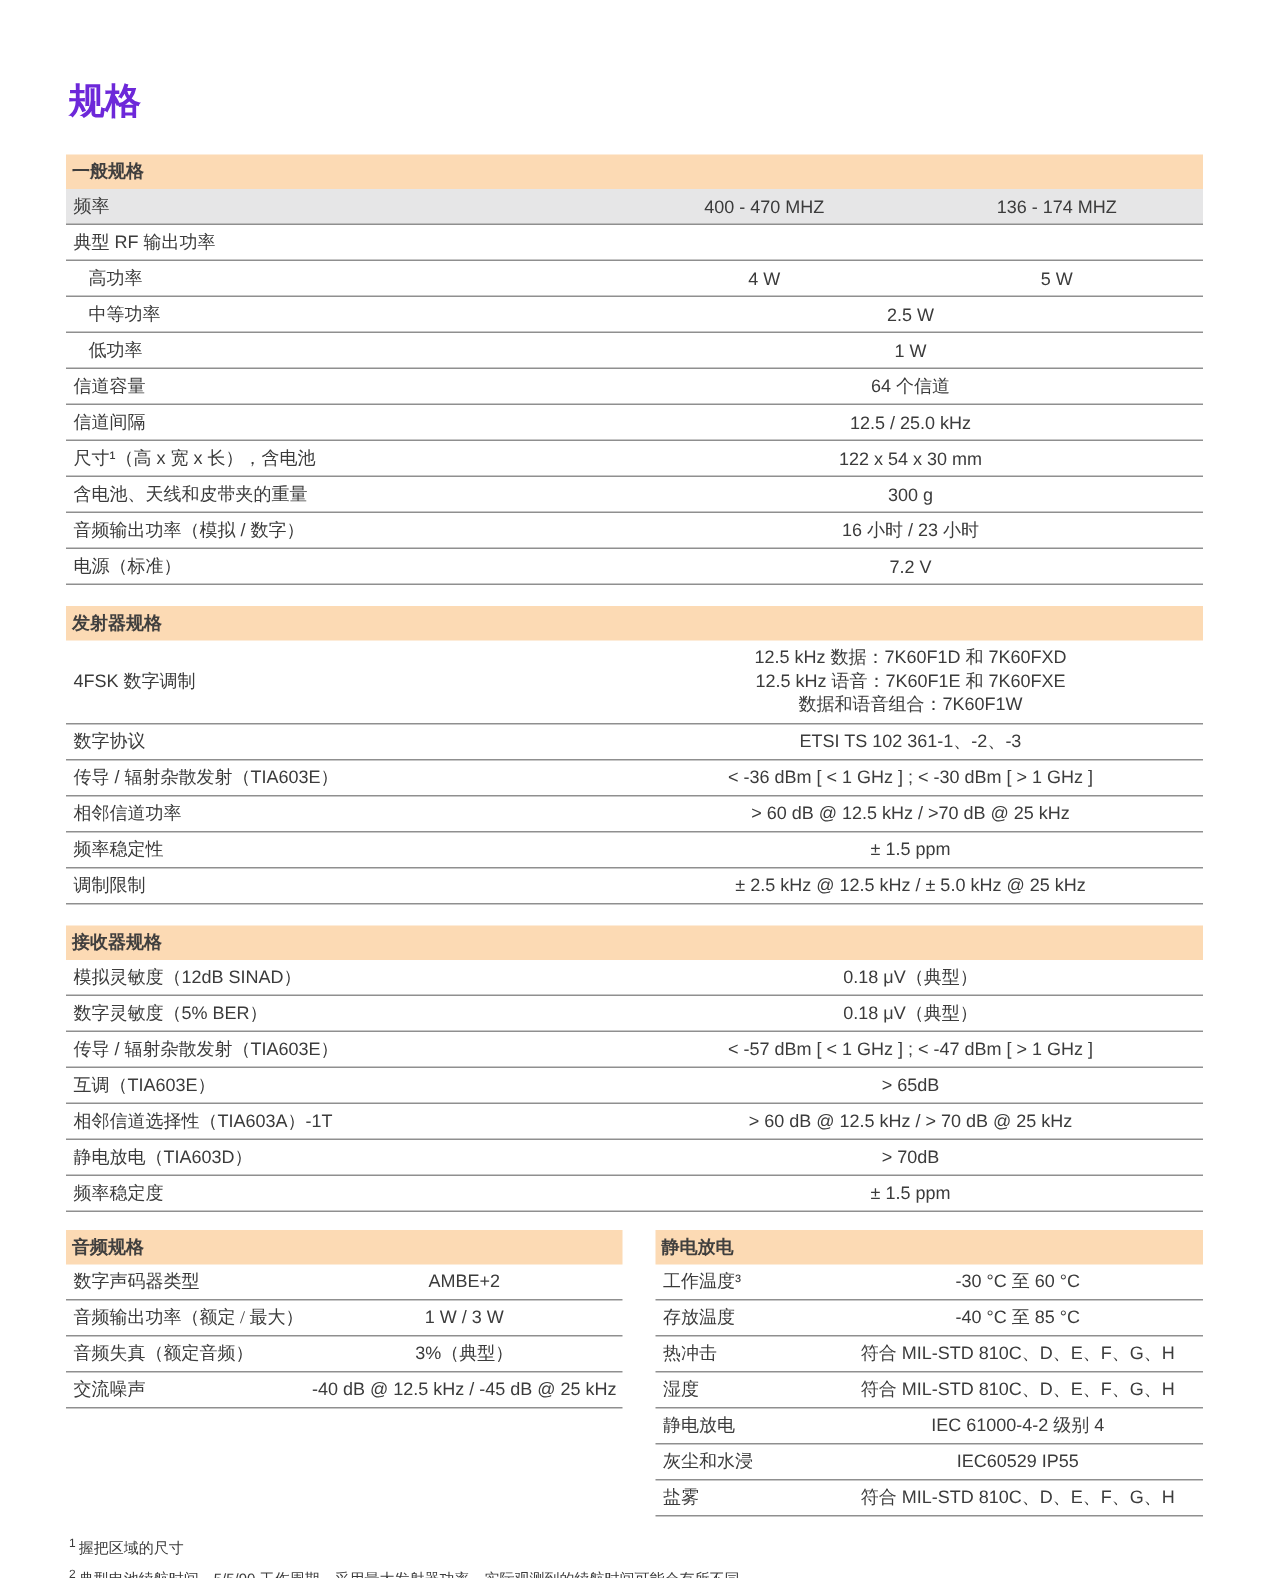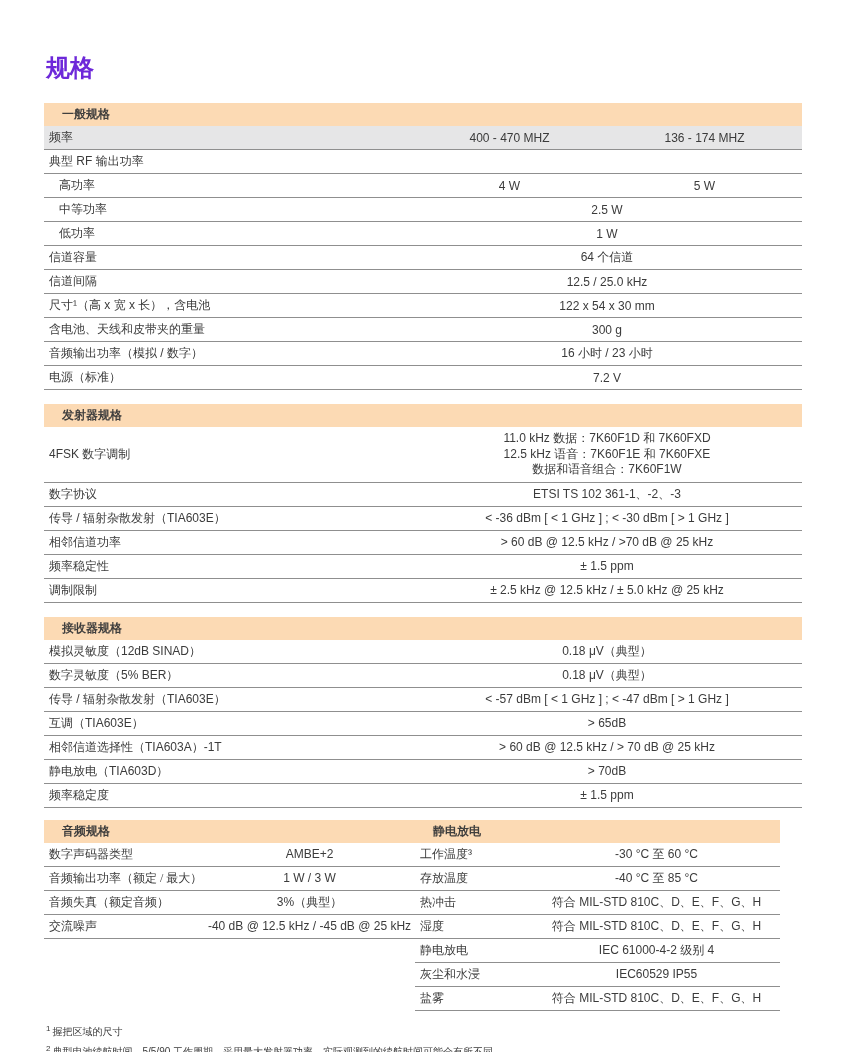--- a/index.html
+++ b/index.html
@@ -18,39 +18,39 @@
     font-weight:600;
     color:#6d28d9;
     line-height:28px;
   }
   .spec-table{margin-top:14px;}
   .spec-table.first{margin-top:21px;}
   .sec-header{
     background:#fcdab4;
     height:23px;
     line-height:23px;
-    padding-left:18px;
+    padding-left:4px;
     font-size:12px;
     font-weight:bold;
     color:#403f3e;
   }
   .row{
     display:flex;
     align-items:center;
     min-height:22px;
     border-bottom:1px solid #8f8f8f;
     font-size:12px;
     color:#3b3b3b;
   }
   .row.shaded{background:#e6e6e7;}
   .row .label{flex:none;width:368px;padding:3px 0 3px 5px;box-sizing:border-box;}
   .row.indent .label{padding-left:15px;}
   .row .val{flex:1;text-align:center;padding:3px 2px;}
   .row .val.lines{line-height:15.5px;padding:4px 2px;}
-  .bottom-row{display:flex;margin-top:12px;}
+  .bottom-row{display:flex;gap:22px;margin-top:12px;}
   .bottom-row .spec-table{margin-top:0;}
   .sec-audio{width:371px;flex:none;}
   .sec-env{width:365px;flex:none;}
   .sec-audio .row .label{width:160px;font-family:Liberation Serif, serif;}
   .sec-env .row .label{width:118px;}
   .footnotes{margin-top:9px;font-size:10px;color:#3a3a3a;line-height:17px;padding-left:2px;}
   .footnote sup{font-size:8px;margin-right:2px;}
 </style>
 </head>
 <body>
@@ -107,21 +107,21 @@
           <div class="label">电源（标准）</div>
           <div class="val">7.2 V</div>
         </div>
       </section>
 
     <section class="spec-table">
         <div class="sec-header">发射器规格</div>
         <div class="row">
           <div class="label">4FSK 数字调制</div>
           <div class="val lines">
-            <div>11.0 kHz 数据：7K60F1D 和 7K60FXD</div>
+            <div>12.5 kHz 数据：7K60F1D 和 7K60FXD</div>
             <div>12.5 kHz 语音：7K60F1E 和 7K60FXE</div>
             <div>数据和语音组合：7K60F1W</div>
           </div>
         </div>
         <div class="row">
           <div class="label">数字协议</div>
           <div class="val">ETSI TS 102 361-1、-2、-3</div>
         </div>
         <div class="row">
           <div class="label">传导 / 辐射杂散发射（TIA603E）</div>

